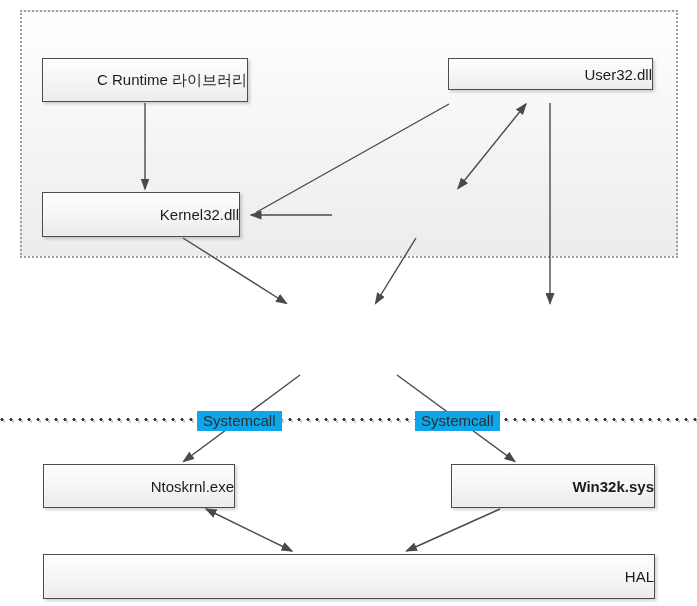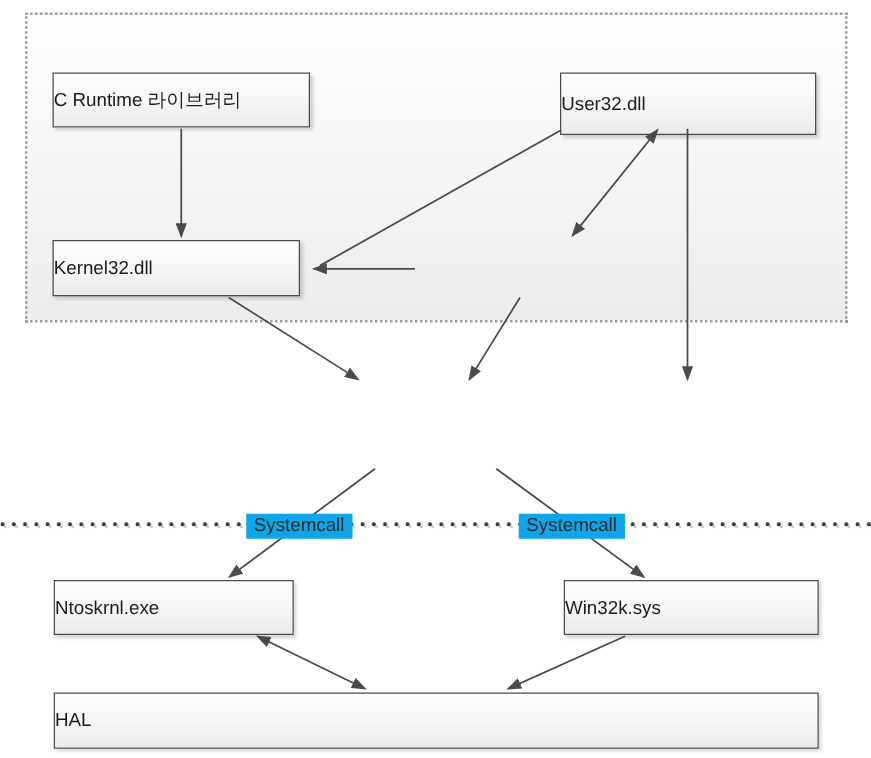--- a/index.html
+++ b/index.html
@@ -27,32 +27,32 @@
     white-space: nowrap;
   }
   .node {
     position: absolute;
     box-sizing: border-box;
     border: 1.5px solid #4c4c4c;
     background: linear-gradient(180deg, #fefefe 0%, #f5f5f5 55%, #ebebeb 100%);
     box-shadow: 2px 2px 3px rgba(0,0,0,0.18);
     display: flex;
     align-items: center;
-    justify-content: flex-start;
+    justify-content: flex-end;
     font-size: 15px;
     color: #1c1c1c;
     white-space: nowrap;
   }
   .node-c-runtime { left: 42px;  top: 58px;  width: 206px; height: 44px; }
-  .node-user32    { left: 448px; top: 58px;  width: 205px; height: 50px; }
+  .node-user32    { left: 448px; top: 58px;  width: 205px; height: 32px; }
   .node-kernel32  { left: 42px;  top: 192px; width: 198px; height: 45px; }
   .node-gdi32     { left: 333px; top: 192px; width: 205px; height: 45px; }
   .node-ntdll     { left: 43px;  top: 306px; width: 610px; height: 68px; font-weight: bold; font-size: 16px; color: #141414; }
   .node-ntoskrnl  { left: 43px;  top: 464px; width: 192px; height: 44px; }
-  .node-win32k    { left: 451px; top: 464px; width: 204px; height: 44px; }
+  .node-win32k    { left: 451px; top: 464px; width: 204px; height: 44px; font-weight: bold; }
   .node-hal       { left: 43px;  top: 554px; width: 612px; height: 45px; }
   .arrows {
     position: absolute;
     left: 0; top: 0;
     width: 697px; height: 606px;
     pointer-events: none;
     z-index: 2;
   }
   .syscall-line {
     position: absolute;

